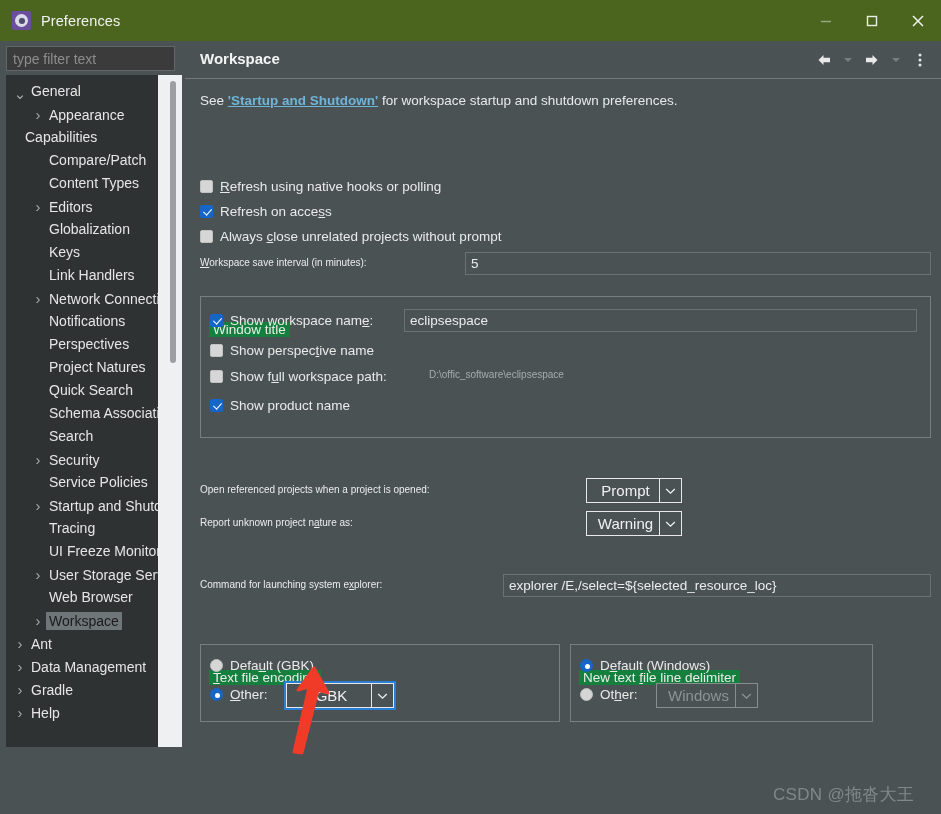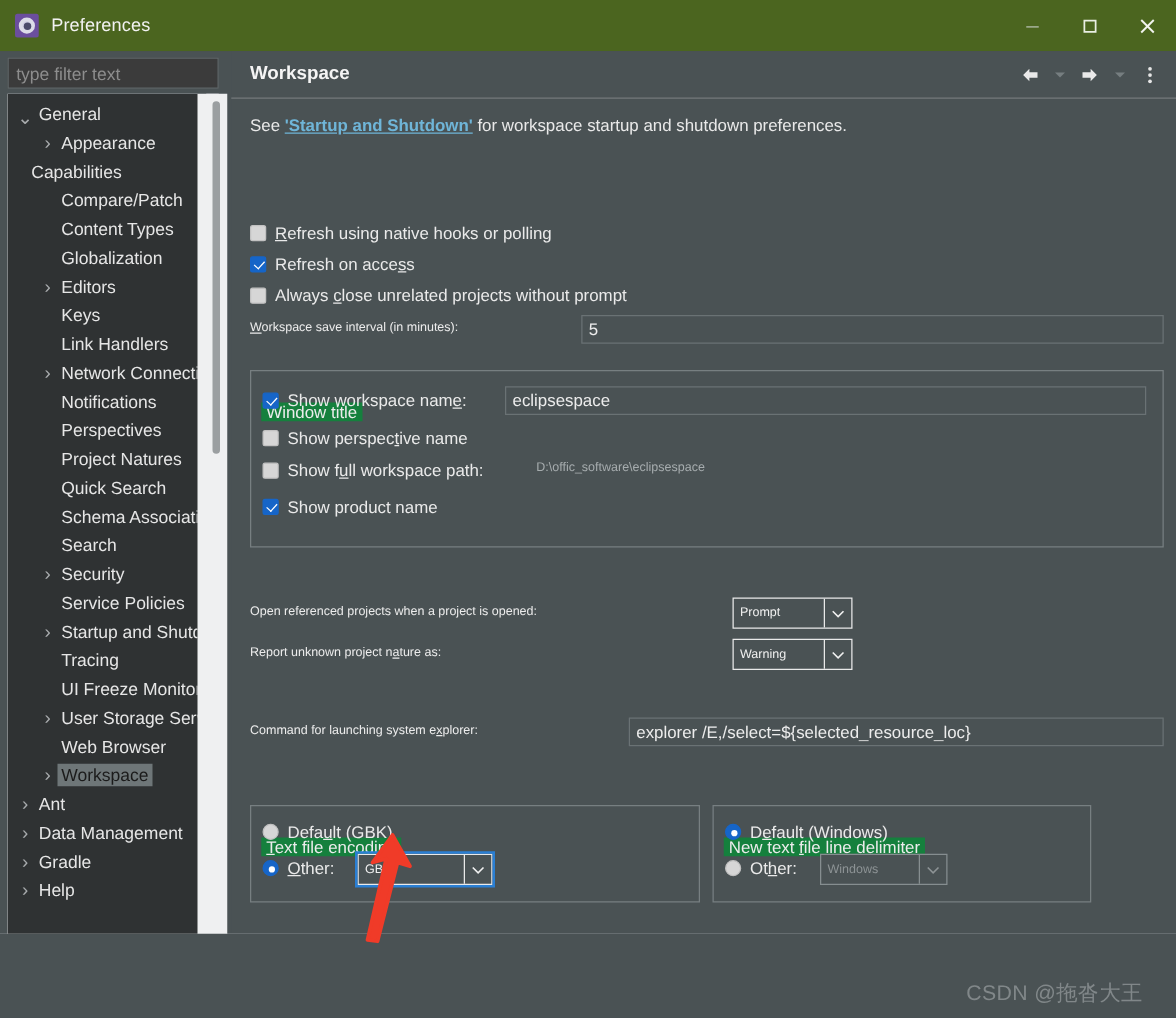--- a/index.html
+++ b/index.html
@@ -182,22 +182,22 @@
 
   .lbltext { position:absolute; font-size:10px; color:#ececec; white-space:nowrap; }
 
   
   .combo {
     position:absolute; height:25px;
     border:1px solid #e9e9e9; background:#4a5254;
     display:flex; align-items:center;
   }
   .combo .cval {
-    flex:1; padding-left:5px; font-size:10px; color:#f0f0f0;
-    white-space:nowrap; overflow:hidden;
+    flex:1; padding-left:5px; font-size:15px; color:#f0f0f0;
+    white-space:nowrap; overflow:hidden;text-align:center;
   }
   .combo .carrow {
     width:22px; height:100%; display:flex; align-items:center; justify-content:center;
     border-left:1px solid #e9e9e9;
   }
   .combo.focus { outline:2px solid #2a7fd4; outline-offset:0px; border-color:#e9e9e9; }
   .combo.disabled { border-color:#868e90; }
   .combo.disabled .cval { color:#8d9395; }
   .combo.disabled .carrow { border-left-color:#868e90; }
 
@@ -259,22 +259,22 @@
 
   <div id="leftpane">
     <input id="filterbox" value="" placeholder="type filter text" style="">
     <div id="treewrap">
       <div id="treeinner">
           <div class="tnode" style="padding-left: 6px;"><span class="twisty" style="font-size: 15px; vertical-align: -3px;">⌄</span><span class="lbl">General</span></div>
           <div class="tnode" style="padding-left: 24px;"><span class="twisty" style="font-size: 15px;">›</span><span class="lbl">Appearance</span></div>
           <div class="tnode" style=""><span class="twisty none">&nbsp;</span><span class="lbl">Capabilities</span></div>
           <div class="tnode" style="padding-left: 24px;"><span class="twisty none">&nbsp;</span><span class="lbl">Compare/Patch</span></div>
           <div class="tnode" style="padding-left: 24px;"><span class="twisty none">&nbsp;</span><span class="lbl">Content Types</span></div>
+          <div class="tnode" style="padding-left: 24px;"><span class="twisty" style="font-size: 15px;">›</span><span class="lbl">Editors</span></div>
           <div class="tnode" style="padding-left: 24px;"><span class="twisty none">&nbsp;</span><span class="lbl">Globalization</span></div>
-          <div class="tnode" style="padding-left: 24px;"><span class="twisty" style="font-size: 15px;">›</span><span class="lbl">Editors</span></div>
           <div class="tnode" style="padding-left: 24px;"><span class="twisty none">&nbsp;</span><span class="lbl">Keys</span></div>
           <div class="tnode" style="padding-left: 24px;"><span class="twisty none">&nbsp;</span><span class="lbl">Link Handlers</span></div>
           <div class="tnode" style="padding-left: 24px;"><span class="twisty" style="font-size: 15px;">›</span><span class="lbl">Network Connections</span></div>
           <div class="tnode" style="padding-left: 24px;"><span class="twisty none">&nbsp;</span><span class="lbl">Notifications</span></div>
           <div class="tnode" style="padding-left: 24px;"><span class="twisty none">&nbsp;</span><span class="lbl">Perspectives</span></div>
           <div class="tnode" style="padding-left: 24px;"><span class="twisty none">&nbsp;</span><span class="lbl">Project Natures</span></div>
           <div class="tnode" style="padding-left: 24px;"><span class="twisty none">&nbsp;</span><span class="lbl">Quick Search</span></div>
           <div class="tnode" style="padding-left: 24px;"><span class="twisty none">&nbsp;</span><span class="lbl">Schema Associations</span></div>
           <div class="tnode" style="padding-left: 24px;"><span class="twisty none">&nbsp;</span><span class="lbl">Search</span></div>
           <div class="tnode" style="padding-left: 24px;"><span class="twisty" style="font-size: 15px;">›</span><span class="lbl">Security</span></div>

